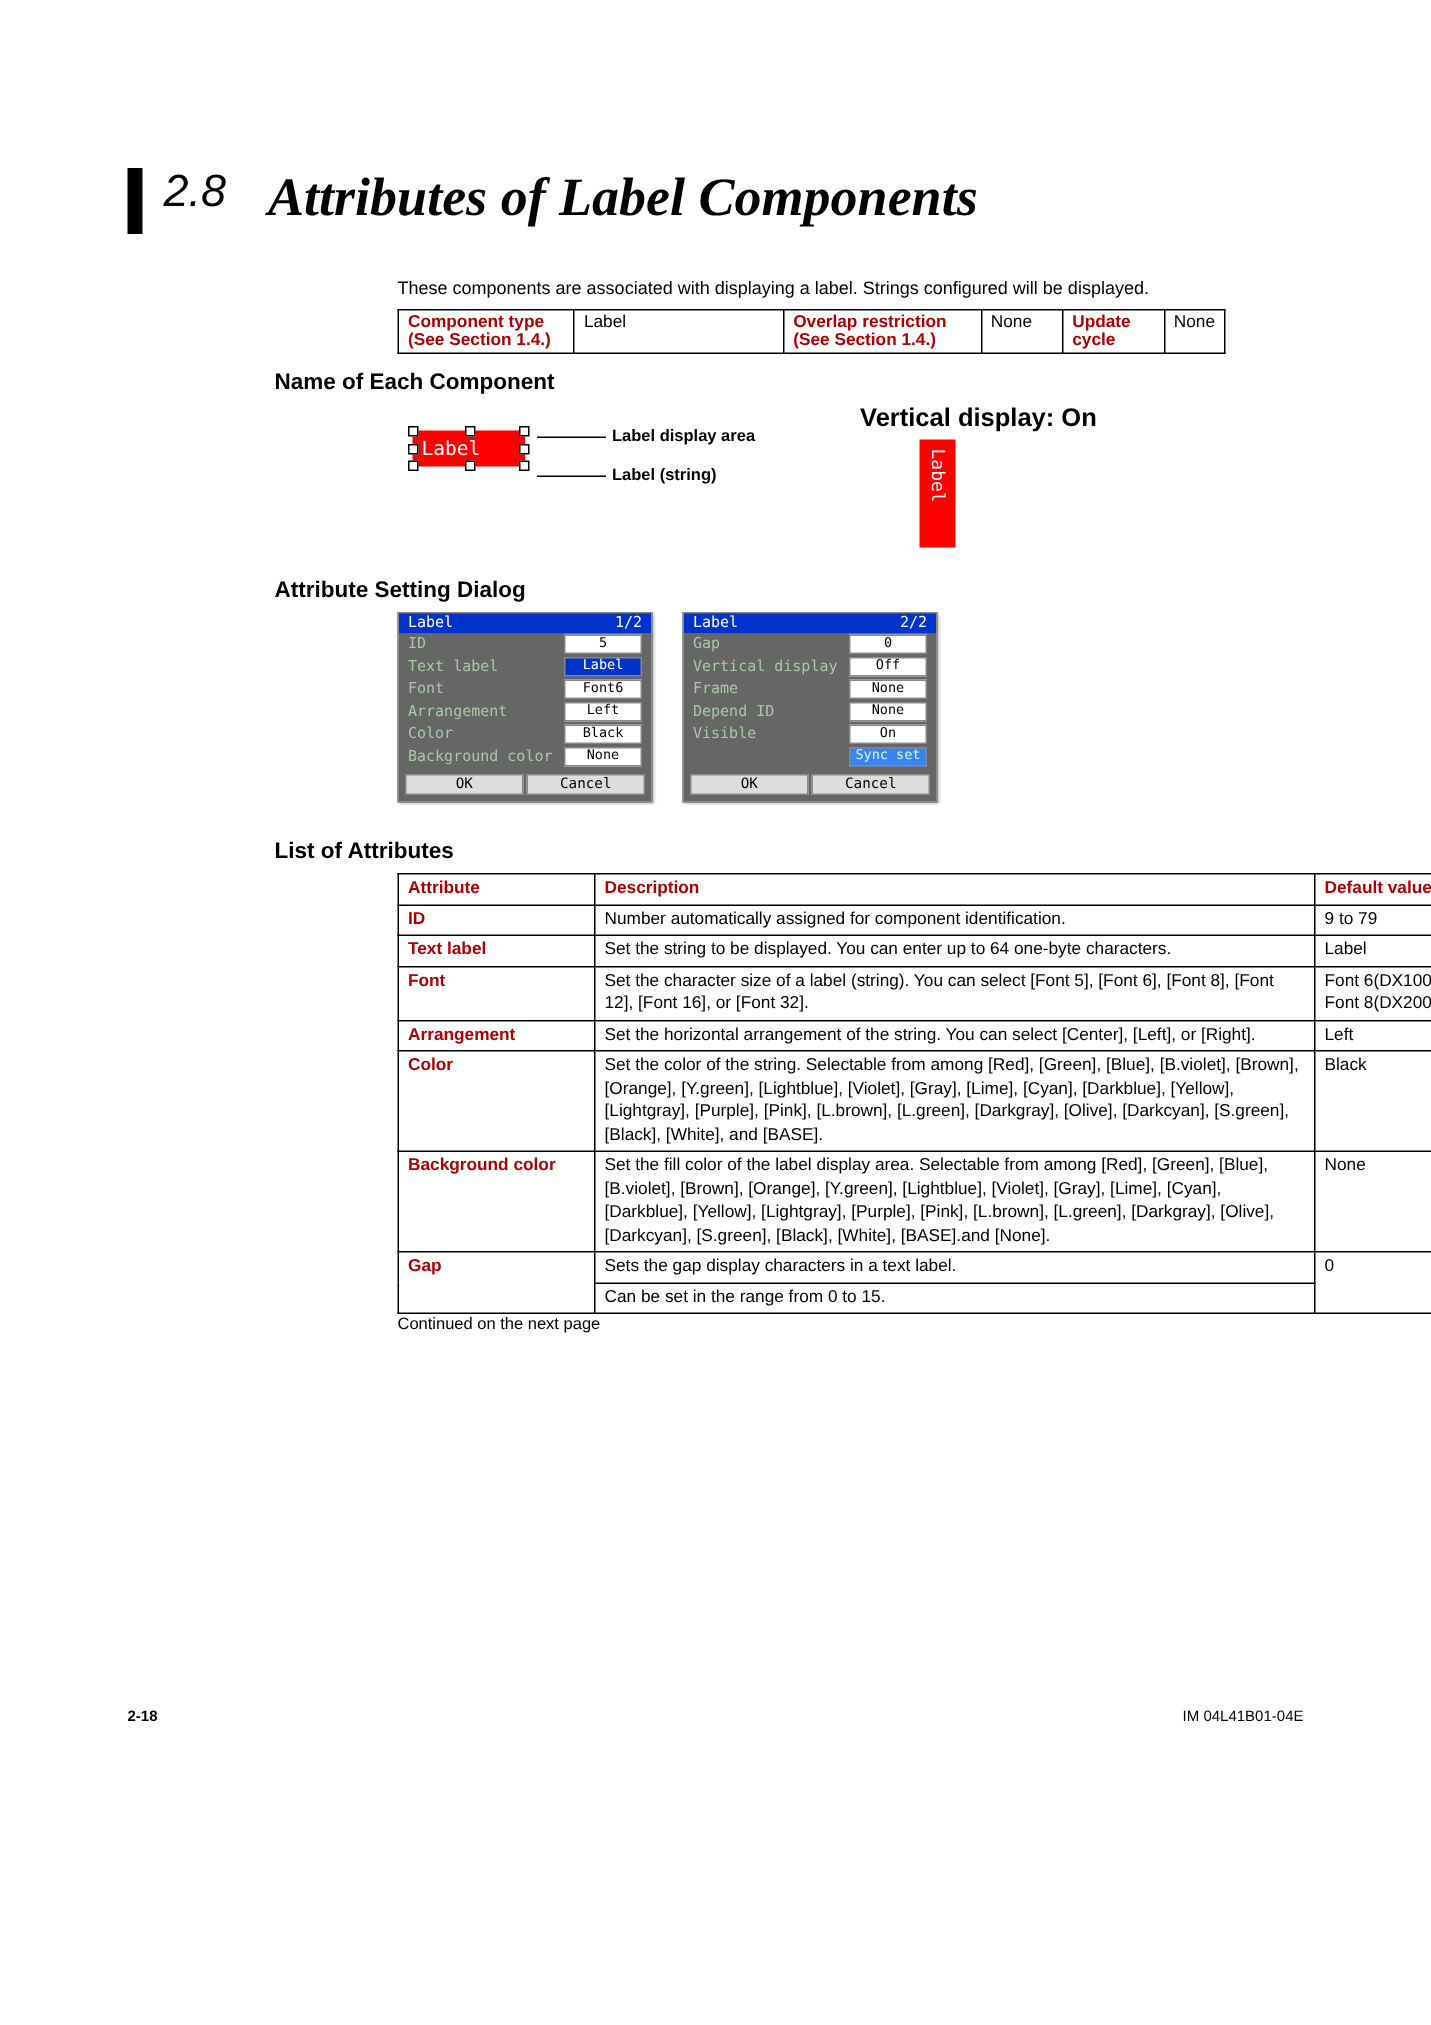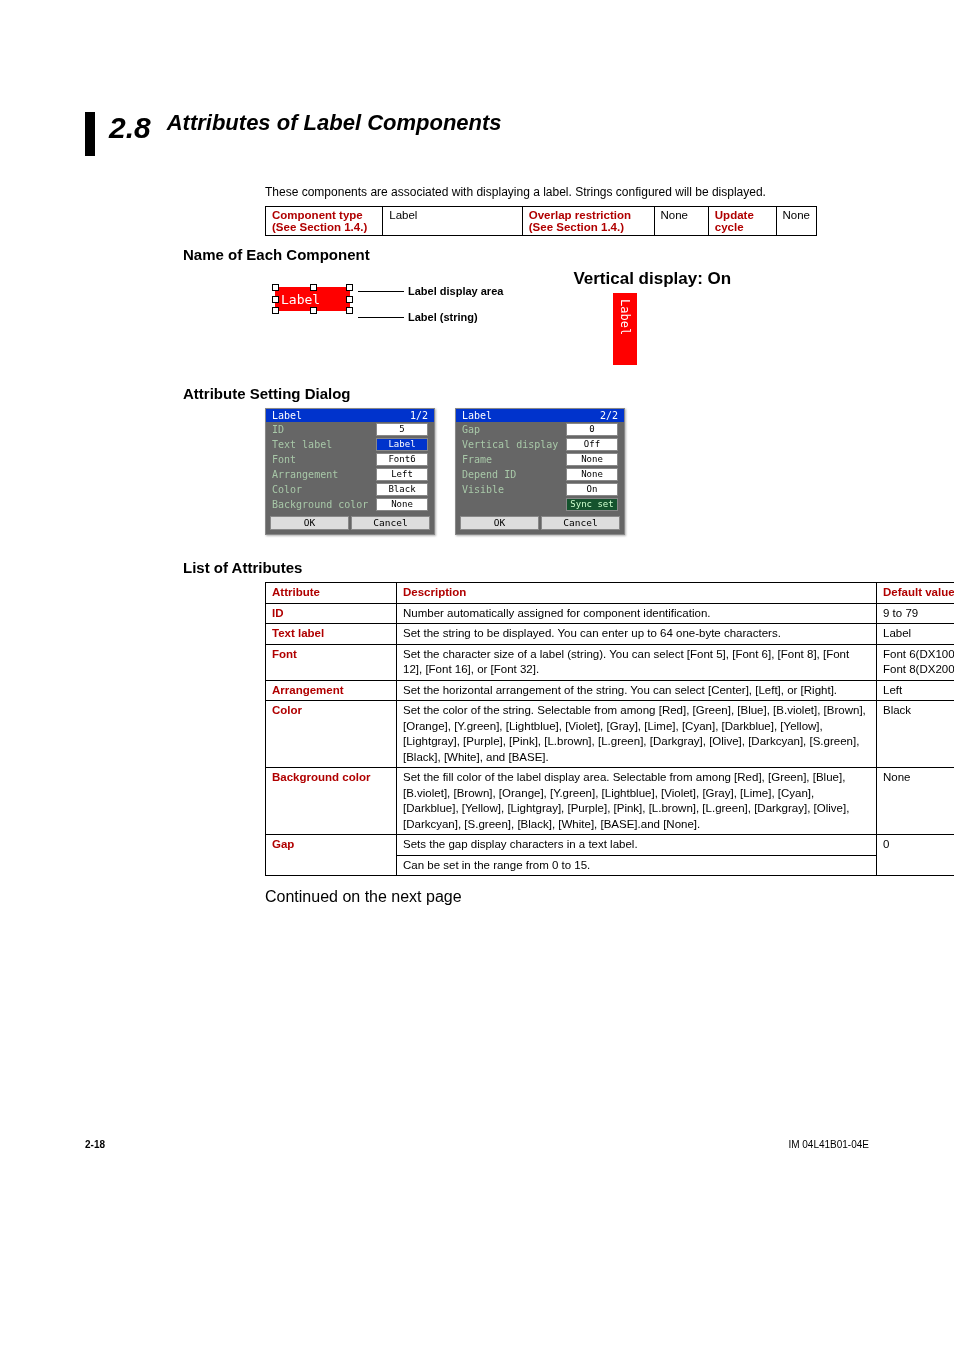--- a/index.html
+++ b/index.html
@@ -23,30 +23,31 @@
   }
   .title-bar {
     width: 10px;
     height: 44px;
     background: #000;
     margin-right: 14px;
     margin-top: 2px;
   }
   .title-num {
     font-size: 30px;
-    font-weight: bold;
-    margin-right: 16px;
+    font-weight: normal;
+    margin-right: 28px;
     font-style: italic;
     line-height: 1.2;
   }
   .title-text {
-    font-size: 22px;
+    font-size: 36px;
     font-weight: bold;
     font-style: italic;
     line-height: 1.2;
+    font-family: Liberation Serif, serif;
   }
   .intro {
     margin-left: 180px;
     font-size: 12px;
     line-height: 1.35;
     margin-bottom: 6px;
   }
   .info-table {
     margin-left: 180px;
     border-collapse: collapse;
@@ -176,21 +177,21 @@
     text-align: center;
     font-size: 9px;
     border: 1px solid #888;
     line-height: 11px;
   }
   .dlg-row .field.sel {
     background: #0033cc;
     color: #fff;
   }
   .dlg-row .field.green {
-    background: #14532d;
+    background: #3b82f6;
     color: #ceffce;
   }
   .dlg-btns {
     display:flex;
     flex-direction: row;
     align-items: center;
     padding: 4px;
     gap: 2px;
   }
   .dlg-btns div {
@@ -223,22 +224,22 @@
   .attr-table .aname {
     color: #b00000;
     font-weight: bold;
     width: 118px;
   }
   .attr-table .def {
     width: 106px;
   }
   .continued {
     margin-left: 180px;
-    font-size: 16px;
-    margin-top: 12px;
+    font-size: 11px;
+    margin-top: 1px;
   }
   .footer {
     position: absolute;
     bottom: 30px;
     left: 85px;
     right: 85px;
     display: flex;
     justify-content: space-between;
     font-size: 10px;
   }

